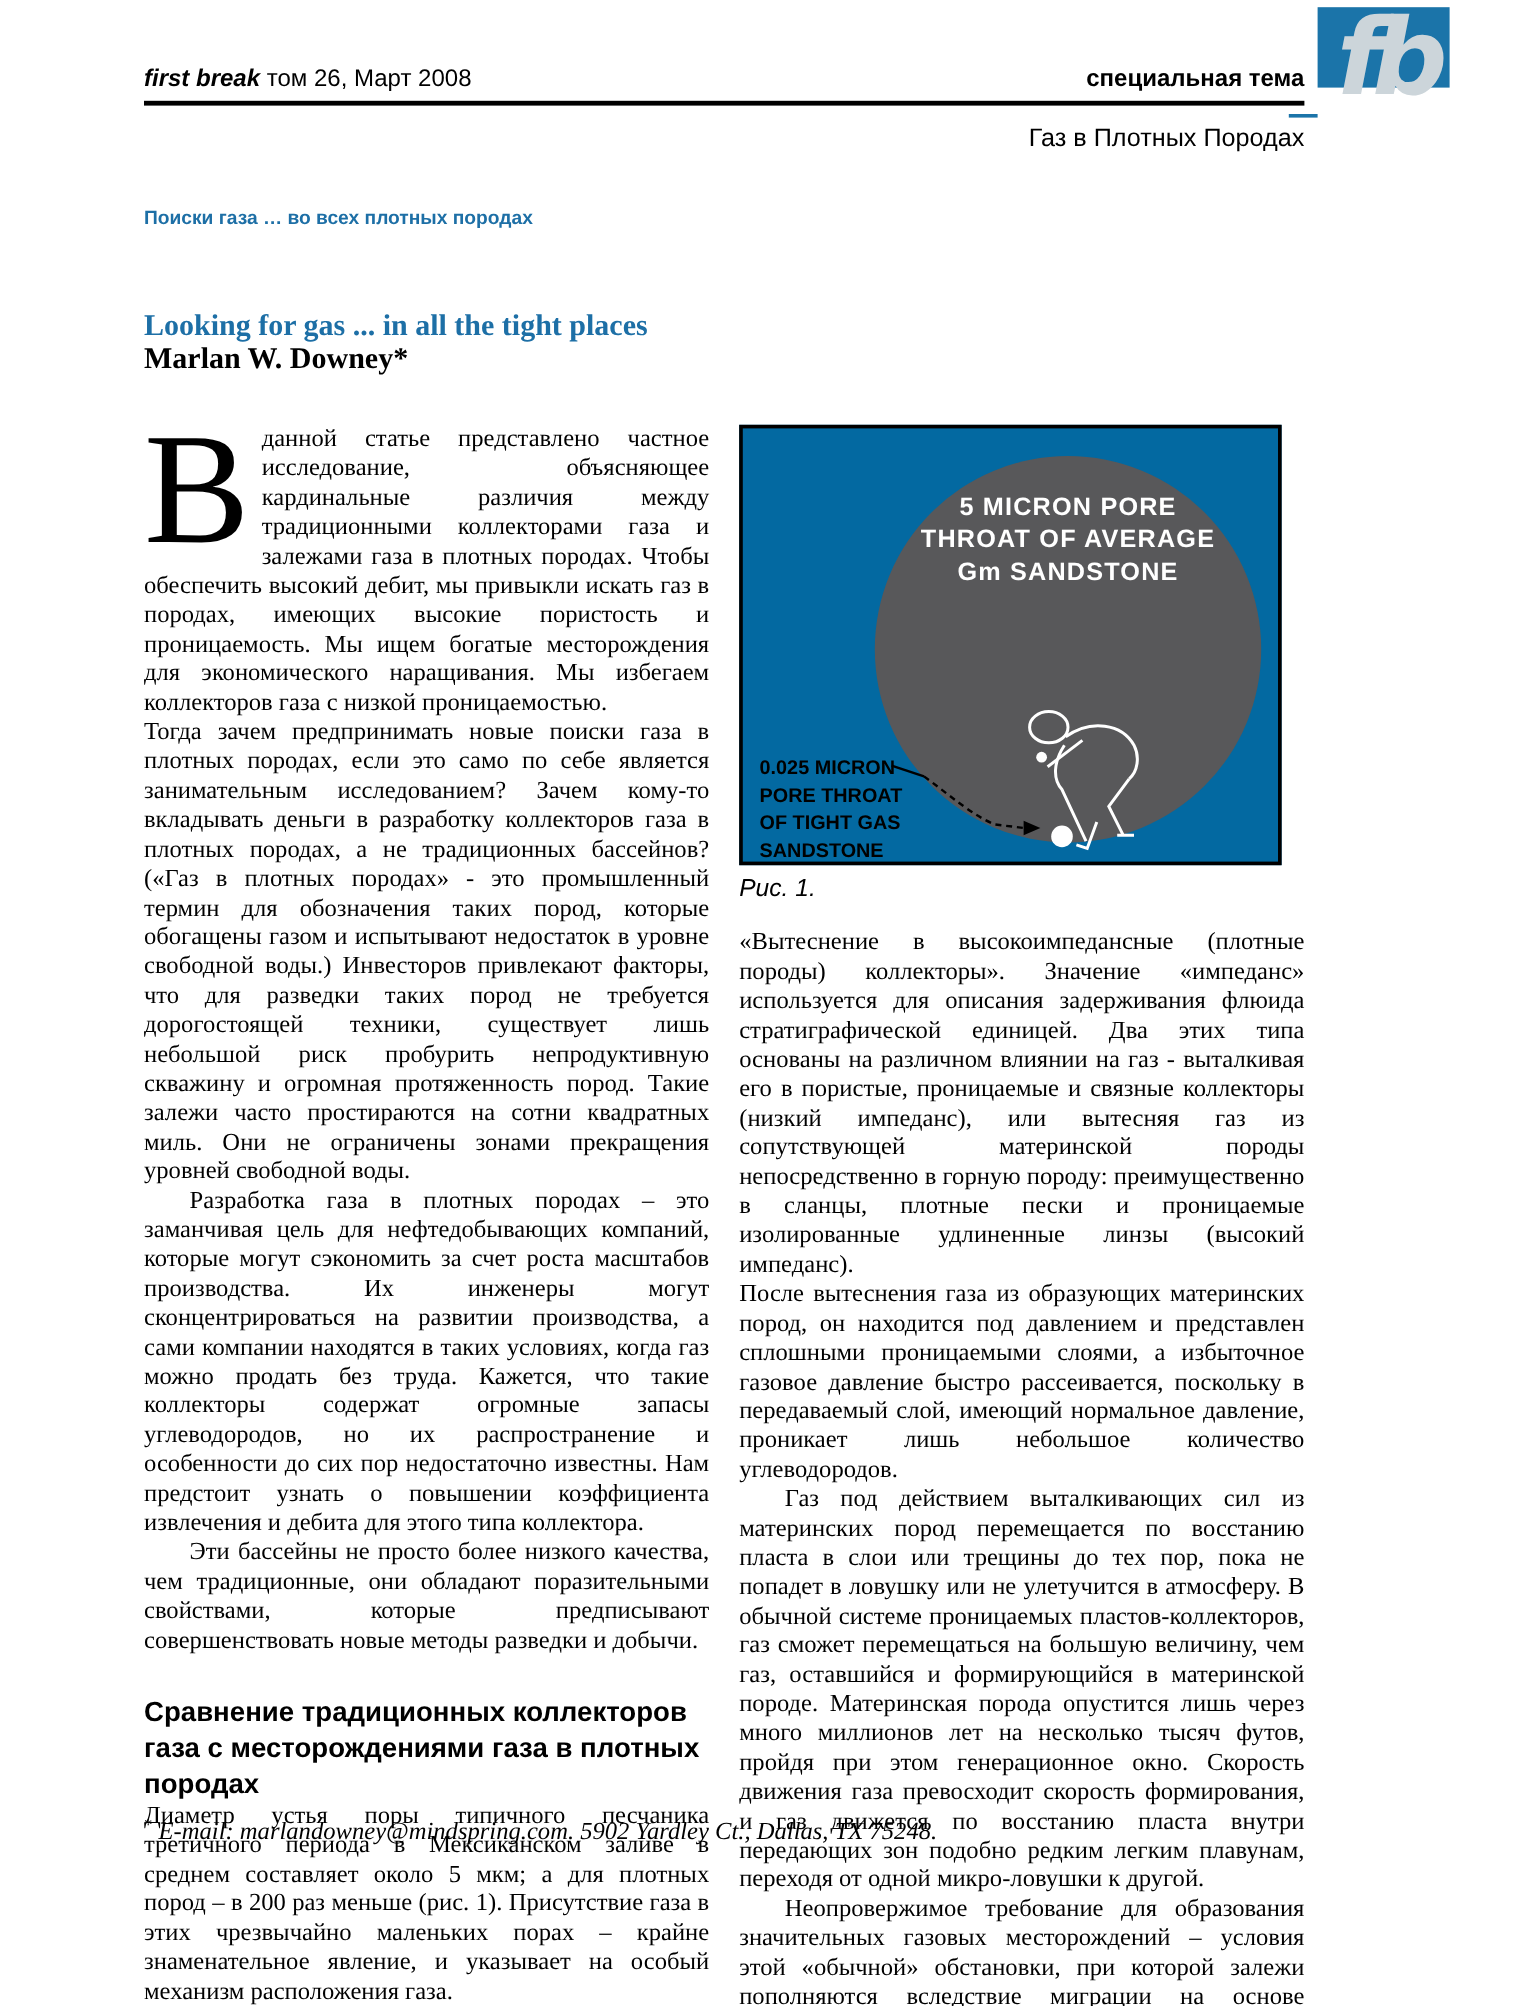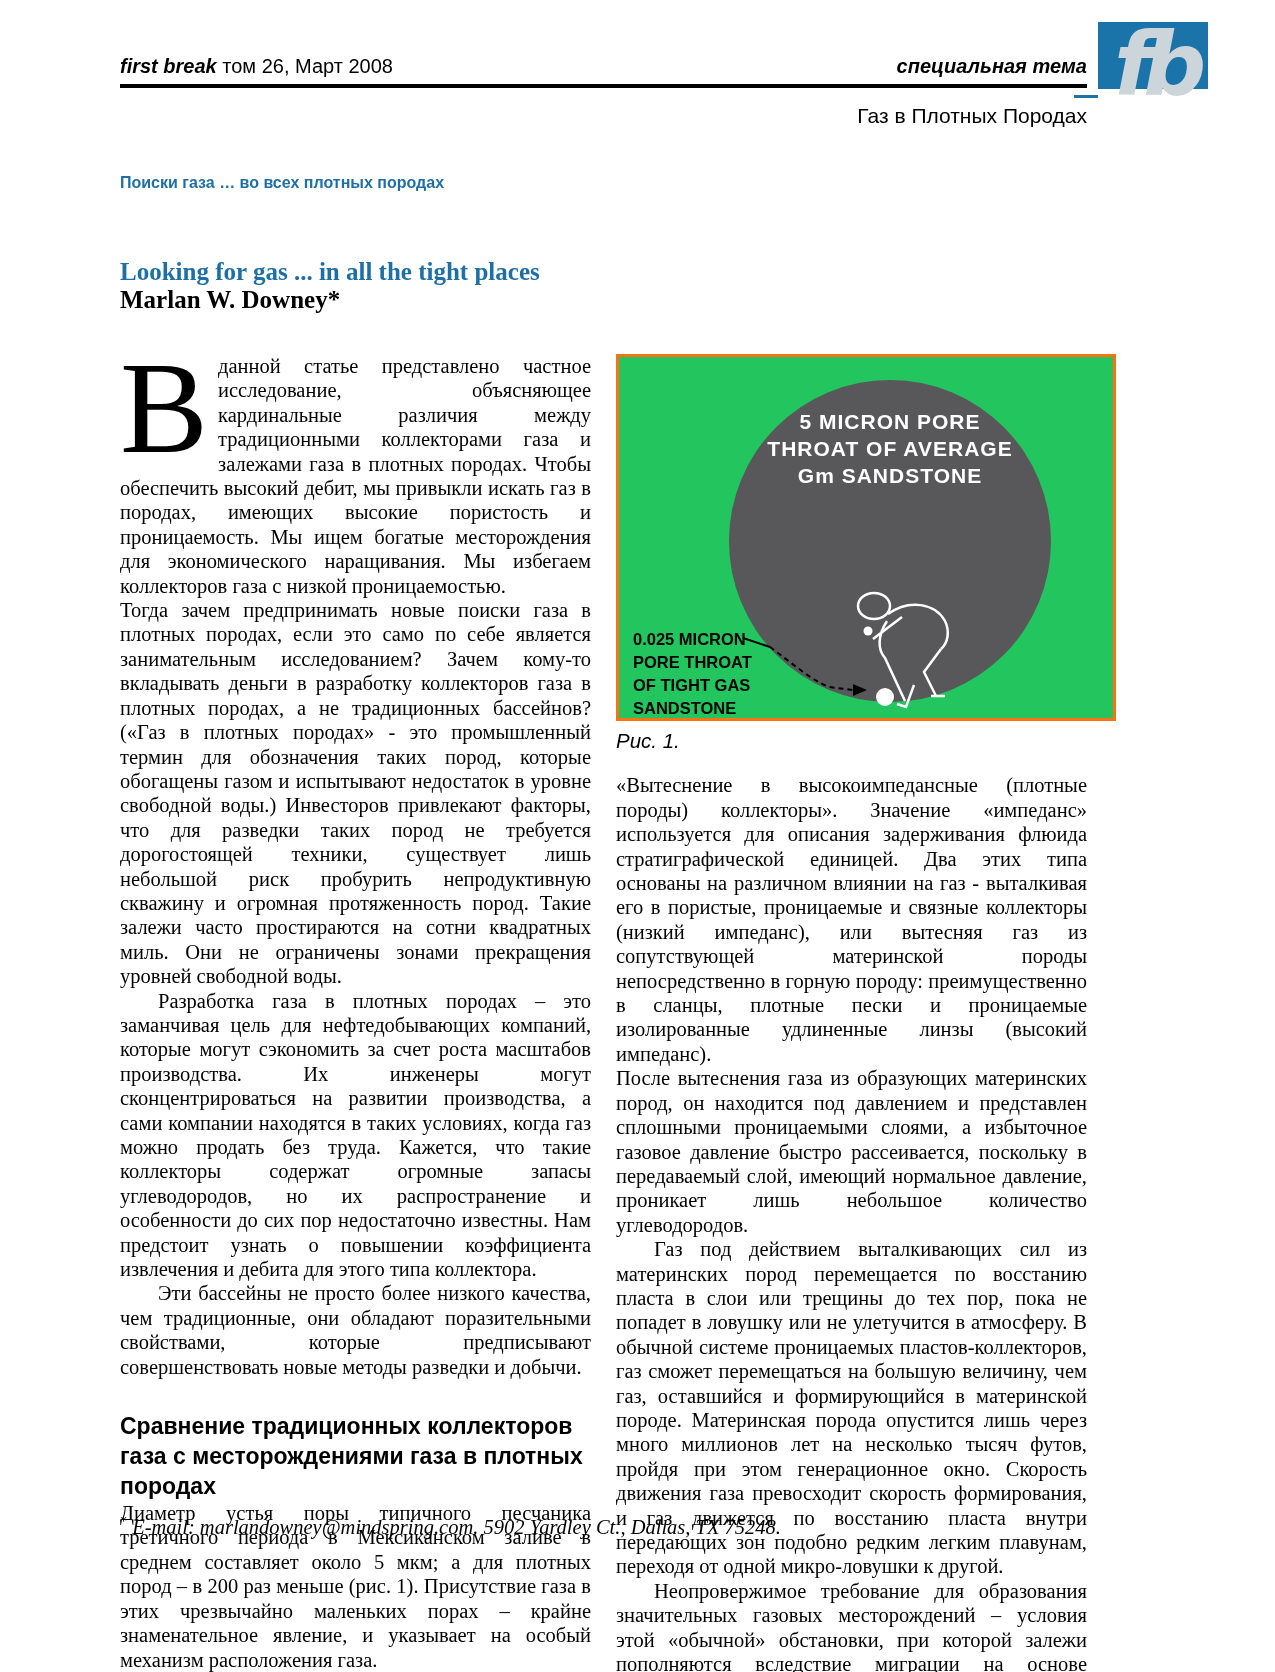--- a/index.html
+++ b/index.html
@@ -25,23 +25,23 @@
   
   .header-row{
     display:flex;justify-content:space-between;align-items:center;
     border-bottom:4px solid #000;
     padding-bottom:6px;
     font-family:"Liberation Sans", sans-serif;
     font-size:20px;
   }
   .journal-name{font-style:italic;font-weight:bold;}
   .issue-info{font-weight:normal;}
-  .section-label{font-weight:bold;font-style:italic;}
+  .section-label{font-weight:bold;}
   .logo{
-    position:absolute;left:1098px;top:22px;width:110px;height:67px;
+    position:absolute;left:1098px;top:6px;width:110px;height:67px;
     background:var(--logo-blue);
   }
   .logo .fb{
     position:absolute;left:16px;top:-6px;
     font-family:"DejaVu Sans", sans-serif;
     font-style:italic;font-weight:bold;
     font-size:88px;line-height:1.1;
     letter-spacing:-9px;
     color:var(--logo-letters);
   }
@@ -86,23 +86,23 @@
     padding:6px 10px 0 0;
     font-family:"Liberation Serif", serif;
   }
   .sec-heading{
     font-family:"Liberation Sans", sans-serif;
     font-weight:bold;font-size:23px;line-height:30px;
     margin-top:32px;
   }
   
   .figure-box{
-    width:500px;height:367px;
-    border:3px solid #f97316;
-    background:#22c55e;
+    width:452px;height:367px;
+    border:3px solid #000000;
+    background:#0369a1;
   }
   .fig-caption{
     font-family:"Liberation Sans", sans-serif;
     font-style:italic;font-size:21px;
     margin:8px 0 20px 0;
     text-align:right;
   }
   
   .footnote{
     position:absolute;left:120px;top:1514px;

